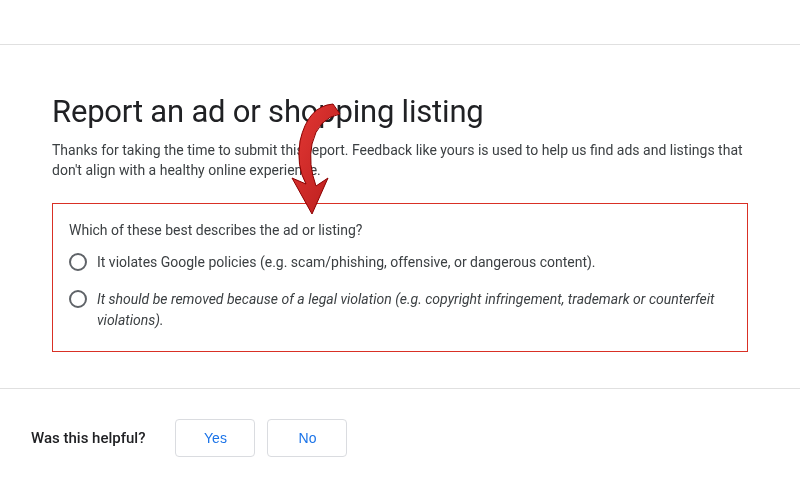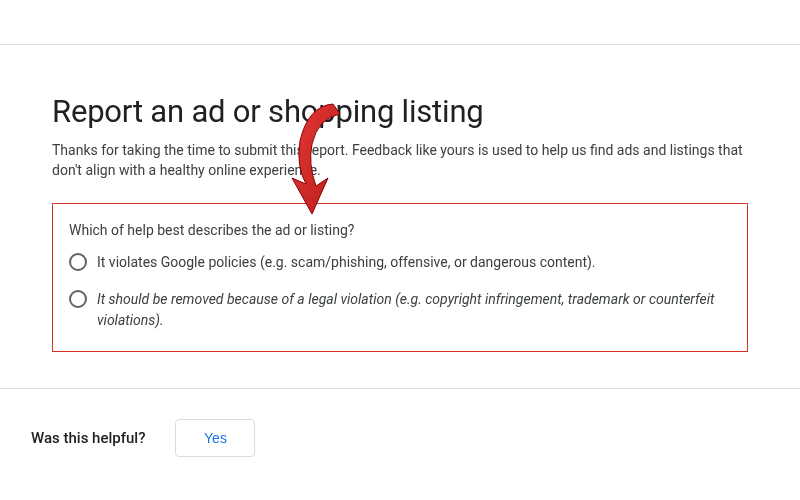--- a/index.html
+++ b/index.html
@@ -110,39 +110,40 @@
 </head>
 <body>
 
 <div class="top-divider"></div>
 
 <div class="content">
   <h1 class="page-title">Report an ad or shopping listing</h1>
   <p class="intro-text">Thanks for taking the time to submit this report. Feedback like yours is used to help us find ads and listings that don't align with a healthy online experience.</p>
 
   <div class="question-box">
-    <div class="question-label">Which of help best describes the ad or listing?</div>
+    <div class="question-label">Which of these best describes the ad or listing?</div>
 
     <div class="radio-row">
       <span class="radio-circle"></span>
       <span class="radio-label">It violates Google policies (e.g. scam/phishing, offensive, or dangerous content).</span>
     </div>
 
     <div class="radio-row">
       <span class="radio-circle"></span>
       <span class="radio-label">It should be removed because of a legal violation (e.g. copyright infringement, trademark or counterfeit violations).</span>
     </div>
   </div>
 </div>
 
 <div class="mid-divider"></div>
 
 <div class="helpful-section">
   <span class="helpful-label">Was this helpful?</span>
   <button class="helpful-btn">Yes</button>
+  <button class="helpful-btn">No</button>
 </div>
 
 <div class="arrow-overlay">
   <svg width="80" height="120" viewBox="0 0 80 120">
     <defs>
       <linearGradient id="redgrad" x1="0" y1="0" x2="1" y2="1">
         <stop offset="0%" stop-color="#e53935"></stop>
         <stop offset="100%" stop-color="#b71c1c"></stop>
       </linearGradient>
     </defs>

